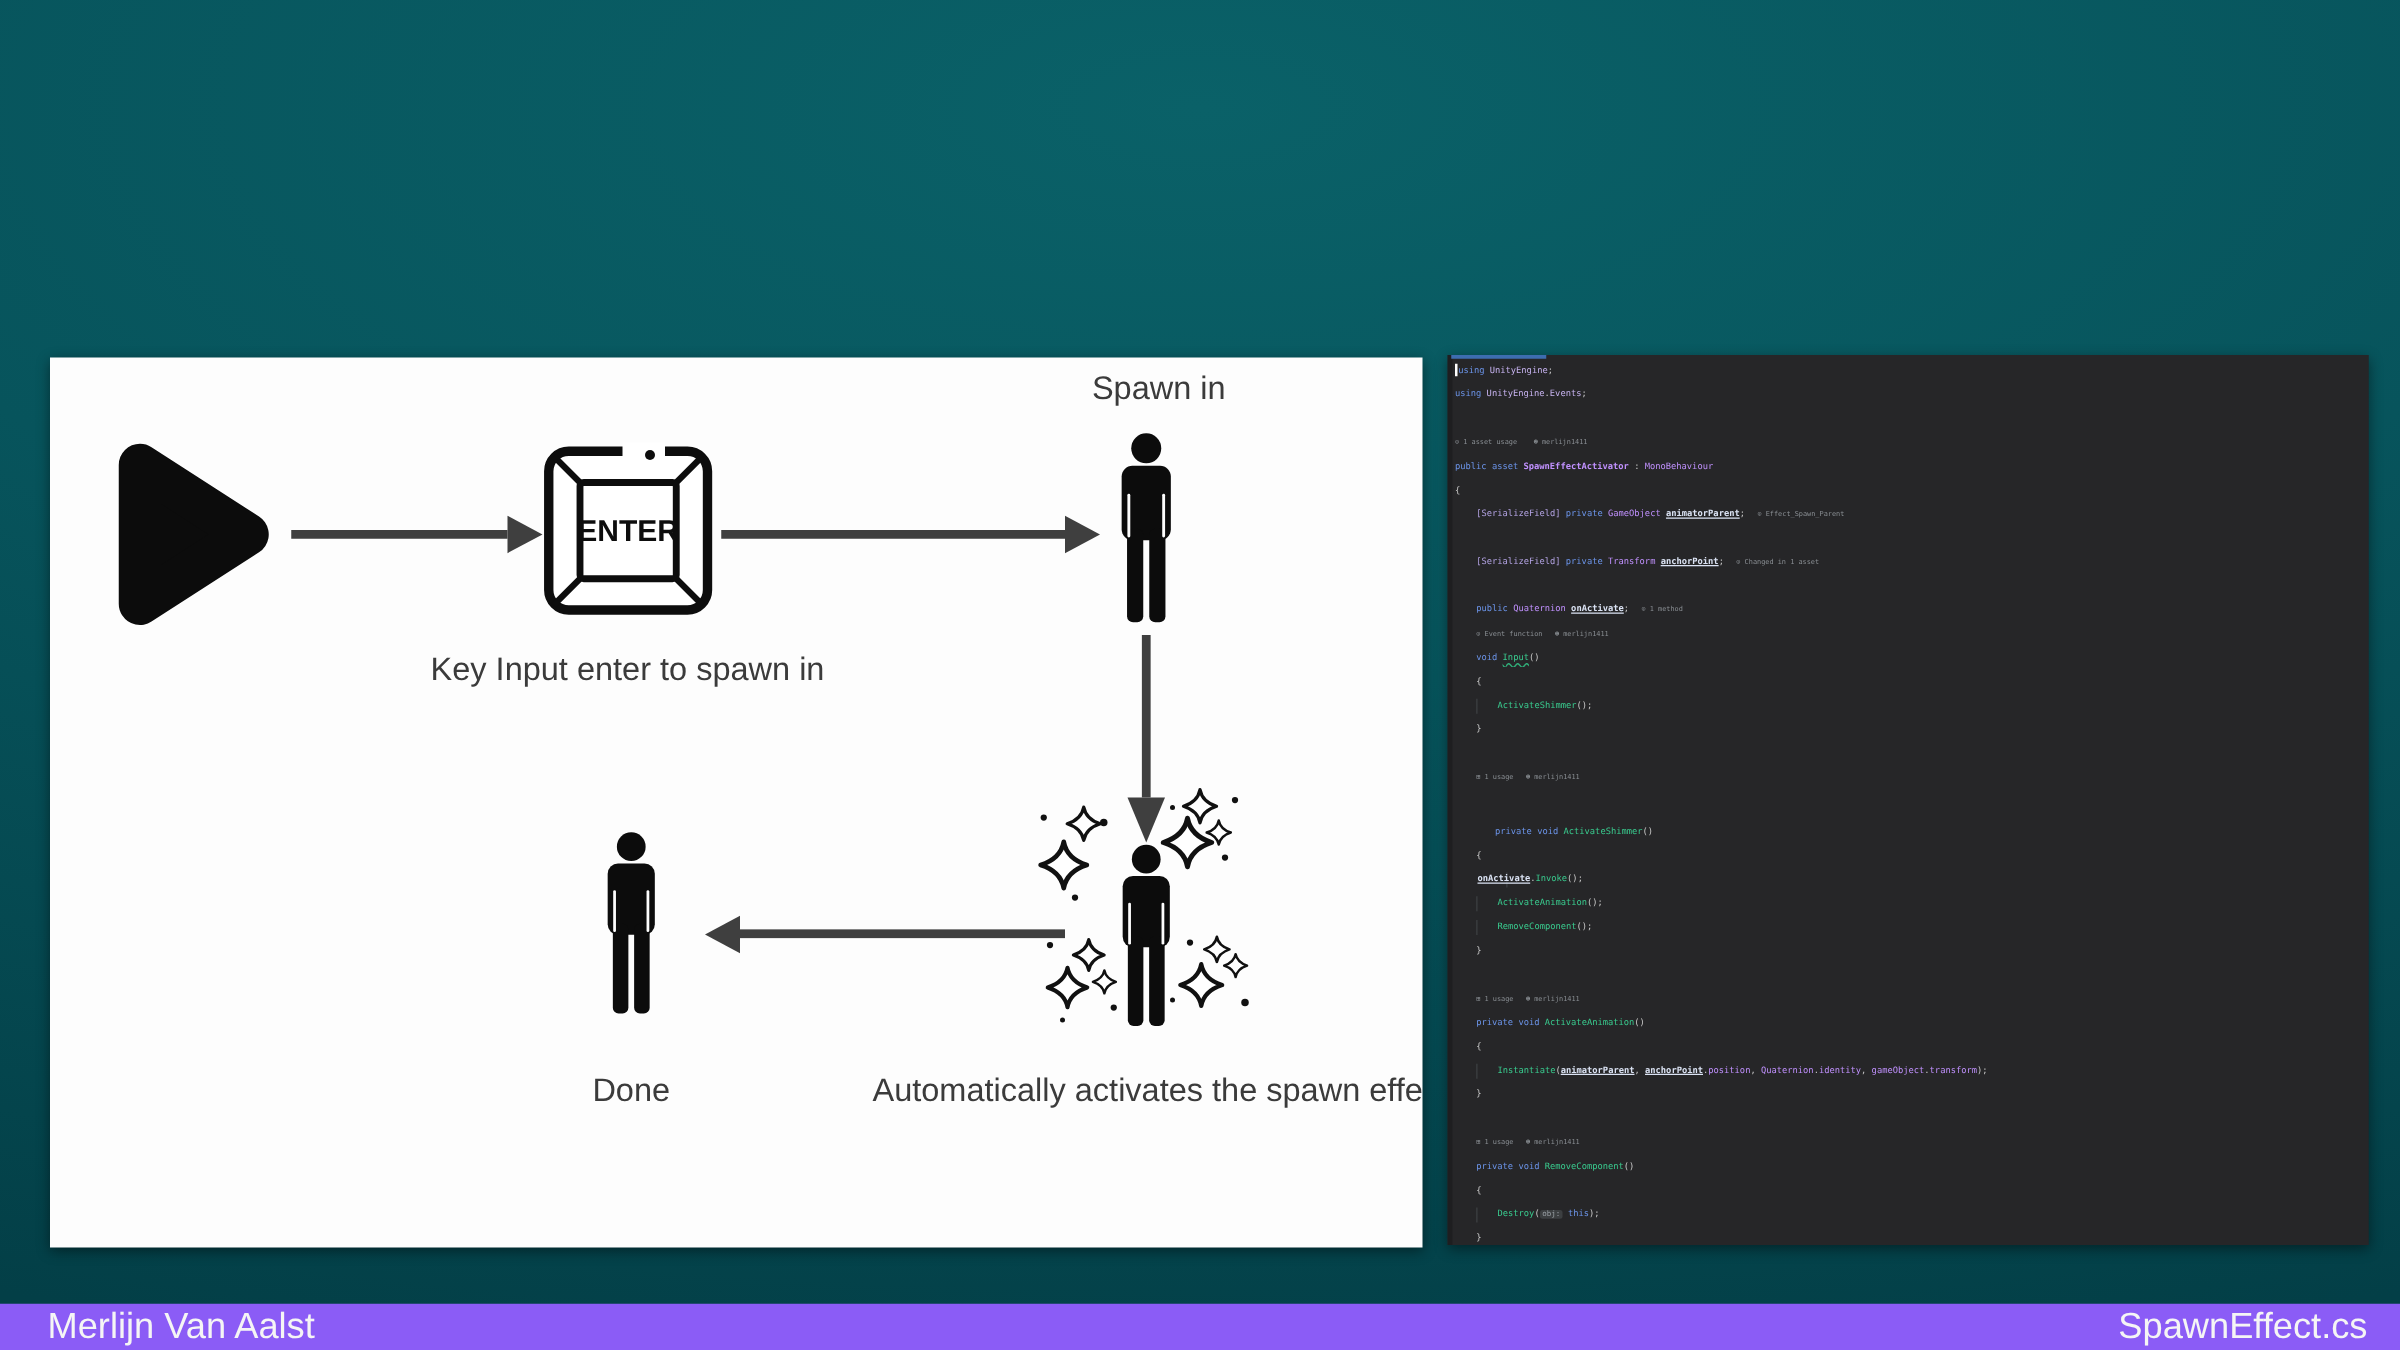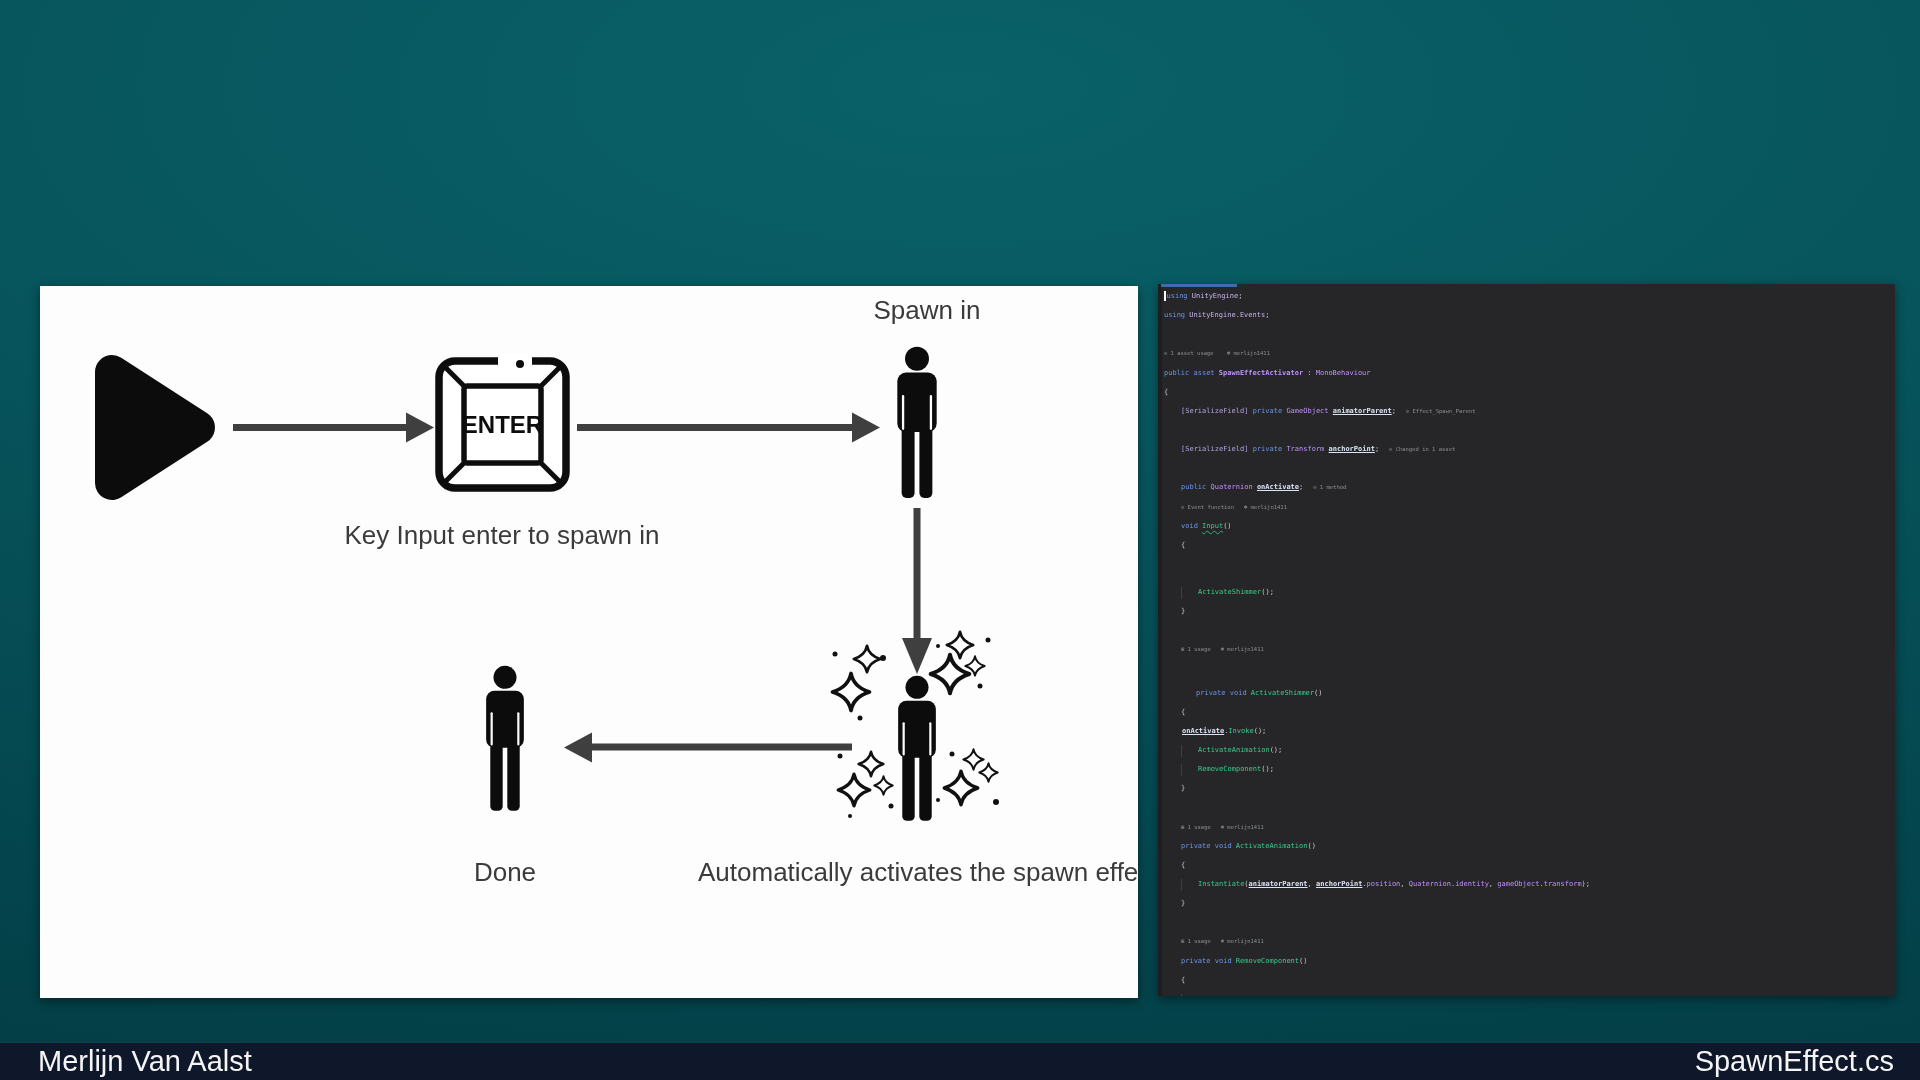--- a/index.html
+++ b/index.html
@@ -35,21 +35,21 @@
   .fld{color:#dbe3f4;font-weight:bold;text-decoration:underline;}
   .mth{color:#39cc8f;}
   .mthu{color:#39cc8f;text-decoration:underline wavy #2fae78;text-decoration-thickness:1px;text-underline-offset:2px;}
   .prop{color:#c191ff;}
   .pl{color:#c9c9c9;}
   .hint,.ih{color:#8a8f94;font-size:5.5px;}
   .chip{background:#3c3f41;color:#9aa0a6;font-size:6px;border-radius:2px;padding:0 2px;}
   .caret{display:inline-block;width:1.5px;height:10px;background:#fff;vertical-align:middle;margin-right:1px;}
 
   
-  .footer-bar{position:absolute;left:0;top:1043px;width:1920px;height:37px;background:#0f172a;}
+  .footer-bar{position:absolute;left:0;top:1043px;width:1920px;height:37px;background:#8b5cf6;}
   .footer-author{position:absolute;left:38px;top:0;height:37px;line-height:36px;color:#f5f5f5;font-size:29px;}
   .footer-file{position:absolute;right:26px;top:0;height:37px;line-height:36px;color:#f5f5f5;font-size:29px;}
 </style>
 </head>
 <body>
 
 <div class="diagram-panel">
   <svg width="1098" height="712" viewBox="0 0 1098 712">
     <defs>
       <symbol id="person" viewBox="0 0 50 160">
@@ -160,21 +160,21 @@
       <div class="cl" style="padding-left: 6px;"><span class="kw">public</span><span class="pl"> </span><span class="kw">asset</span><span class="pl"> </span><span class="tyb">SpawnEffectActivator</span><span class="pl"> : </span><span class="ty">MonoBehaviour</span></div>
       <div class="cl" style="padding-left: 6px;"><span class="pl">{</span></div>
       <div class="cl" style="padding-left: 23px;"><span class="at">[SerializeField]</span><span class="pl"> </span><span class="kw">private</span><span class="pl"> </span><span class="ty">GameObject</span><span class="pl"> </span><span class="fld">animatorParent</span><span class="pl">;</span><span class="ih">   ⊙ Effect_Spawn_Parent</span></div>
       <div class="cl" style="padding-left: 6px;"></div>
       <div class="cl" style="padding-left: 23px;"><span class="at">[SerializeField]</span><span class="pl"> </span><span class="kw">private</span><span class="pl"> </span><span class="ty">Transform</span><span class="pl"> </span><span class="fld">anchorPoint</span><span class="pl">;</span><span class="ih">   ⊙ Changed in 1 asset</span></div>
       <div class="cl" style="padding-left: 6px;"></div>
       <div class="cl" style="padding-left: 23px;"><span class="kw">public</span><span class="pl"> </span><span class="ty">Quaternion</span><span class="pl"> </span><span class="fld">onActivate</span><span class="pl">;</span><span class="ih">   ⊙ 1 method</span></div>
       <div class="cl" style="padding-left: 23px;"><span class="hint">⊙ Event function   ☻ merlijn1411</span></div>
       <div class="cl" style="padding-left: 23px;"><span class="kw">void</span><span class="pl"> </span><span class="mthu">Input</span><span class="pl">()</span></div>
       <div class="cl" style="padding-left: 23px;"><span class="pl">{</span></div>
-      <div class="cl g" style="padding-left: 40px; margin-top: 28px;"><span class="mth">ActivateShimmer</span><span class="pl">();</span></div>
+      <div class="cl g" style="padding-left: 40px;"><span class="mth">ActivateShimmer</span><span class="pl">();</span></div>
       <div class="cl" style="padding-left: 23px;"><span class="pl">}</span></div>
       <div class="cl" style="padding-left: 6px;"></div>
       <div class="cl" style="padding-left: 23px;"><span class="hint">⊞ 1 usage   ☻ merlijn1411</span></div>
       <div class="cl" style="padding-left: 38px; margin-top: 24px;"><span class="kw">private</span><span class="pl"> </span><span class="kw">void</span><span class="pl"> </span><span class="mth">ActivateShimmer</span><span class="pl">()</span></div>
       <div class="cl" style="padding-left: 23px;"><span class="pl">{</span></div>
       <div class="cl g" style=" margin-left: 24px;"><span class="fld">onActivate</span><span class="pl">.</span><span class="mth">Invoke</span><span class="pl">();</span></div>
       <div class="cl g" style="padding-left: 40px;"><span class="mth">ActivateAnimation</span><span class="pl">();</span></div>
       <div class="cl g" style="padding-left: 40px;"><span class="mth">RemoveComponent</span><span class="pl">();</span></div>
       <div class="cl" style="padding-left: 23px;"><span class="pl">}</span></div>
       <div class="cl" style="padding-left: 6px;"></div>

